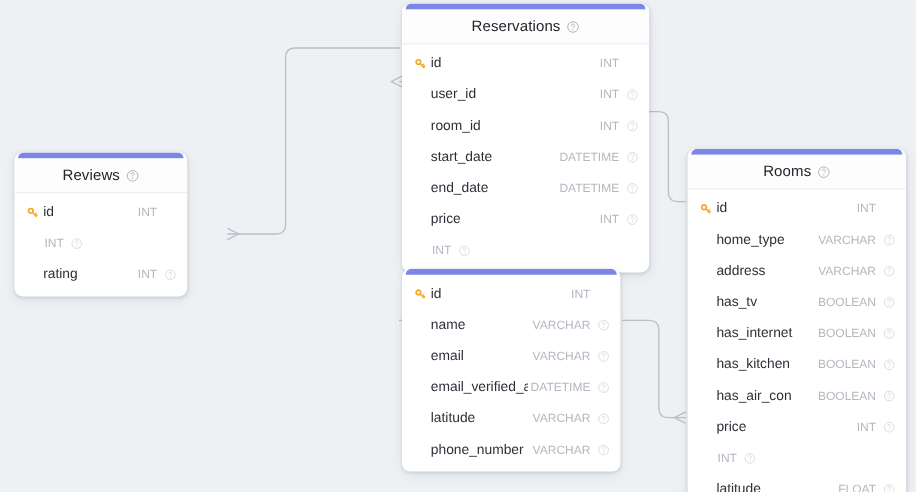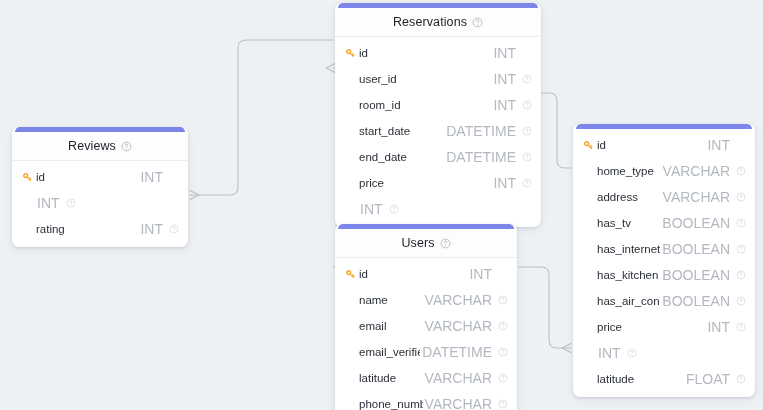--- a/index.html
+++ b/index.html
@@ -79,21 +79,21 @@
   .field-name {
     flex: 1 1 auto;
     font-size: 11.5px;
     color: #2b3038;
     white-space: nowrap;
     overflow: hidden;
     margin-left: 1px;
   }
   .field-type {
     flex: 0 0 auto;
-    font-size: 14px;
+    font-size: 10px;
     color: #b3b8c0;
     text-align: left;
     white-space: nowrap;
     margin-left: 2px;
   }
   .info-slot {
     width: 16px;
     flex: 0 0 16px;
     display: flex;
     align-items: center;
@@ -121,21 +121,21 @@
       <path d="M 335 63.5 L 326 68 L 335 72.5"></path>
 
       <path d="M 519 93 L 549 93 Q 557 93 557 101 L 557 160 Q 557 168 565 168 L 571 168"></path>
       <path d="M 521 88.5 L 530 93 L 521 97.5"></path>
 
       <path d="M 519 267 L 541 267 Q 549 267 549 275 L 549 340 Q 549 348 557 348 L 571 348"></path>
       <path d="M 571 343.5 L 562 348 L 571 352.5"></path>
     </g>
   </svg>
 
-<div class="table-card" style="left: 12px; top: 127px; width: 176px;">
+<div class="table-card" style="left: 12px; top: 127px; width: 144px;">
       <div class="accent-bar" style="background: rgb(123, 134, 232);"></div>
       <div class="card-header">
         <span class="card-title">Reviews</span>
         <span style="display: flex;">
           <svg width="11" height="11" viewBox="0 0 20 20" class="help-icon">
             <circle cx="10" cy="10" r="8" fill="none" stroke="#a9aeb6" stroke-width="1.4"></circle>
             <path d="M7.6 7.6c0-1.3 1.1-2.2 2.4-2.2 1.3 0 2.4.8 2.4 2.1 0 1.6-2.1 1.7-2.1 3.2" fill="none" stroke="#a9aeb6" stroke-width="1.4" stroke-linecap="round"></path>
             <circle cx="10" cy="14" r="0.95" fill="#a9aeb6"></circle>
           </svg>
         </span>
@@ -273,22 +273,100 @@
               <circle cx="10" cy="10" r="8" fill="none" stroke="#d2d6dc" stroke-width="1.4"></circle>
               <path d="M7.6 7.6c0-1.3 1.1-2.2 2.4-2.2 1.3 0 2.4.8 2.4 2.1 0 1.6-2.1 1.7-2.1 3.2" fill="none" stroke="#d2d6dc" stroke-width="1.4" stroke-linecap="round"></path>
               <circle cx="10" cy="14" r="0.95" fill="#d2d6dc"></circle>
             </svg>
           </span>
         </div>
       </div>
     </div>
     <div class="table-card" style="left: 335px; top: 224px; width: 182px;">
       <div class="accent-bar" style="background: rgb(123, 134, 232);"></div>
+      <div class="rows">
+        <div class="row">
+          <span class="key-slot">
+            <svg width="11" height="11" viewBox="0 0 20 20" class="key-icon">
+              <g transform="rotate(-45 10 10)">
+                <circle cx="10" cy="5.4" r="3.5" fill="none" stroke="#f5a623" stroke-width="2.6"></circle>
+                <path d="M10 9.2 L10 17.4 M10 13.3 L13 13.3 M10 16.2 L12.4 16.2" stroke="#f5a623" stroke-width="2.1" stroke-linecap="round" fill="none"></path>
+              </g>
+            </svg>
+          </span>
+          <span class="field-name">id</span>
+          <span class="field-type" style="color: rgb(179, 184, 192);">INT</span>
+          <span class="info-slot"></span>
+        </div>
+        <div class="row">
+          <span class="key-slot"></span>
+          <span class="field-name">name</span>
+          <span class="field-type" style="color: rgb(179, 184, 192);">VARCHAR</span>
+          <span class="info-slot">
+            <svg width="10" height="10" viewBox="0 0 20 20" class="help-icon">
+              <circle cx="10" cy="10" r="8" fill="none" stroke="#d2d6dc" stroke-width="1.4"></circle>
+              <path d="M7.6 7.6c0-1.3 1.1-2.2 2.4-2.2 1.3 0 2.4.8 2.4 2.1 0 1.6-2.1 1.7-2.1 3.2" fill="none" stroke="#d2d6dc" stroke-width="1.4" stroke-linecap="round"></path>
+              <circle cx="10" cy="14" r="0.95" fill="#d2d6dc"></circle>
+            </svg>
+          </span>
+        </div>
+        <div class="row">
+          <span class="key-slot"></span>
+          <span class="field-name">email</span>
+          <span class="field-type" style="color: rgb(179, 184, 192);">VARCHAR</span>
+          <span class="info-slot">
+            <svg width="10" height="10" viewBox="0 0 20 20" class="help-icon">
+              <circle cx="10" cy="10" r="8" fill="none" stroke="#d2d6dc" stroke-width="1.4"></circle>
+              <path d="M7.6 7.6c0-1.3 1.1-2.2 2.4-2.2 1.3 0 2.4.8 2.4 2.1 0 1.6-2.1 1.7-2.1 3.2" fill="none" stroke="#d2d6dc" stroke-width="1.4" stroke-linecap="round"></path>
+              <circle cx="10" cy="14" r="0.95" fill="#d2d6dc"></circle>
+            </svg>
+          </span>
+        </div>
+        <div class="row">
+          <span class="key-slot"></span>
+          <span class="field-name">email_verified_at</span>
+          <span class="field-type" style="color: rgb(179, 184, 192);">DATETIME</span>
+          <span class="info-slot">
+            <svg width="10" height="10" viewBox="0 0 20 20" class="help-icon">
+              <circle cx="10" cy="10" r="8" fill="none" stroke="#d2d6dc" stroke-width="1.4"></circle>
+              <path d="M7.6 7.6c0-1.3 1.1-2.2 2.4-2.2 1.3 0 2.4.8 2.4 2.1 0 1.6-2.1 1.7-2.1 3.2" fill="none" stroke="#d2d6dc" stroke-width="1.4" stroke-linecap="round"></path>
+              <circle cx="10" cy="14" r="0.95" fill="#d2d6dc"></circle>
+            </svg>
+          </span>
+        </div>
+        <div class="row">
+          <span class="key-slot"></span>
+          <span class="field-name">latitude</span>
+          <span class="field-type" style="color: rgb(179, 184, 192);">VARCHAR</span>
+          <span class="info-slot">
+            <svg width="10" height="10" viewBox="0 0 20 20" class="help-icon">
+              <circle cx="10" cy="10" r="8" fill="none" stroke="#d2d6dc" stroke-width="1.4"></circle>
+              <path d="M7.6 7.6c0-1.3 1.1-2.2 2.4-2.2 1.3 0 2.4.8 2.4 2.1 0 1.6-2.1 1.7-2.1 3.2" fill="none" stroke="#d2d6dc" stroke-width="1.4" stroke-linecap="round"></path>
+              <circle cx="10" cy="14" r="0.95" fill="#d2d6dc"></circle>
+            </svg>
+          </span>
+        </div>
+        <div class="row">
+          <span class="key-slot"></span>
+          <span class="field-name">phone_number</span>
+          <span class="field-type" style="color: rgb(179, 184, 192);">VARCHAR</span>
+          <span class="info-slot">
+            <svg width="10" height="10" viewBox="0 0 20 20" class="help-icon">
+              <circle cx="10" cy="10" r="8" fill="none" stroke="#d2d6dc" stroke-width="1.4"></circle>
+              <path d="M7.6 7.6c0-1.3 1.1-2.2 2.4-2.2 1.3 0 2.4.8 2.4 2.1 0 1.6-2.1 1.7-2.1 3.2" fill="none" stroke="#d2d6dc" stroke-width="1.4" stroke-linecap="round"></path>
+              <circle cx="10" cy="14" r="0.95" fill="#d2d6dc"></circle>
+            </svg>
+          </span>
+        </div>
+      </div>
+    </div>
+    <div class="table-card" style="left: 573px; top: 124px; width: 182px;">
+      <div class="accent-bar" style="background: rgb(123, 134, 232);"></div>
       <div class="card-header">
-        <span class="card-title">Users</span>
+        <span class="card-title">Rooms</span>
         <span style="display: flex;">
           <svg width="11" height="11" viewBox="0 0 20 20" class="help-icon">
             <circle cx="10" cy="10" r="8" fill="none" stroke="#a9aeb6" stroke-width="1.4"></circle>
             <path d="M7.6 7.6c0-1.3 1.1-2.2 2.4-2.2 1.3 0 2.4.8 2.4 2.1 0 1.6-2.1 1.7-2.1 3.2" fill="none" stroke="#a9aeb6" stroke-width="1.4" stroke-linecap="round"></path>
             <circle cx="10" cy="14" r="0.95" fill="#a9aeb6"></circle>
           </svg>
         </span>
       </div>
       <div class="rows">
         <div class="row">
@@ -299,98 +377,20 @@
                 <path d="M10 9.2 L10 17.4 M10 13.3 L13 13.3 M10 16.2 L12.4 16.2" stroke="#f5a623" stroke-width="2.1" stroke-linecap="round" fill="none"></path>
               </g>
             </svg>
           </span>
           <span class="field-name">id</span>
           <span class="field-type" style="color: rgb(179, 184, 192);">INT</span>
           <span class="info-slot"></span>
         </div>
         <div class="row">
           <span class="key-slot"></span>
-          <span class="field-name">name</span>
-          <span class="field-type" style="color: rgb(179, 184, 192);">VARCHAR</span>
-          <span class="info-slot">
-            <svg width="10" height="10" viewBox="0 0 20 20" class="help-icon">
-              <circle cx="10" cy="10" r="8" fill="none" stroke="#d2d6dc" stroke-width="1.4"></circle>
-              <path d="M7.6 7.6c0-1.3 1.1-2.2 2.4-2.2 1.3 0 2.4.8 2.4 2.1 0 1.6-2.1 1.7-2.1 3.2" fill="none" stroke="#d2d6dc" stroke-width="1.4" stroke-linecap="round"></path>
-              <circle cx="10" cy="14" r="0.95" fill="#d2d6dc"></circle>
-            </svg>
-          </span>
-        </div>
-        <div class="row">
-          <span class="key-slot"></span>
-          <span class="field-name">email</span>
-          <span class="field-type" style="color: rgb(179, 184, 192);">VARCHAR</span>
-          <span class="info-slot">
-            <svg width="10" height="10" viewBox="0 0 20 20" class="help-icon">
-              <circle cx="10" cy="10" r="8" fill="none" stroke="#d2d6dc" stroke-width="1.4"></circle>
-              <path d="M7.6 7.6c0-1.3 1.1-2.2 2.4-2.2 1.3 0 2.4.8 2.4 2.1 0 1.6-2.1 1.7-2.1 3.2" fill="none" stroke="#d2d6dc" stroke-width="1.4" stroke-linecap="round"></path>
-              <circle cx="10" cy="14" r="0.95" fill="#d2d6dc"></circle>
-            </svg>
-          </span>
-        </div>
-        <div class="row">
-          <span class="key-slot"></span>
-          <span class="field-name">email_verified_at</span>
-          <span class="field-type" style="color: rgb(179, 184, 192);">DATETIME</span>
-          <span class="info-slot">
-            <svg width="10" height="10" viewBox="0 0 20 20" class="help-icon">
-              <circle cx="10" cy="10" r="8" fill="none" stroke="#d2d6dc" stroke-width="1.4"></circle>
-              <path d="M7.6 7.6c0-1.3 1.1-2.2 2.4-2.2 1.3 0 2.4.8 2.4 2.1 0 1.6-2.1 1.7-2.1 3.2" fill="none" stroke="#d2d6dc" stroke-width="1.4" stroke-linecap="round"></path>
-              <circle cx="10" cy="14" r="0.95" fill="#d2d6dc"></circle>
-            </svg>
-          </span>
-        </div>
-        <div class="row">
-          <span class="key-slot"></span>
-          <span class="field-name">latitude</span>
-          <span class="field-type" style="color: rgb(179, 184, 192);">VARCHAR</span>
-          <span class="info-slot">
-            <svg width="10" height="10" viewBox="0 0 20 20" class="help-icon">
-              <circle cx="10" cy="10" r="8" fill="none" stroke="#d2d6dc" stroke-width="1.4"></circle>
-              <path d="M7.6 7.6c0-1.3 1.1-2.2 2.4-2.2 1.3 0 2.4.8 2.4 2.1 0 1.6-2.1 1.7-2.1 3.2" fill="none" stroke="#d2d6dc" stroke-width="1.4" stroke-linecap="round"></path>
-              <circle cx="10" cy="14" r="0.95" fill="#d2d6dc"></circle>
-            </svg>
-          </span>
-        </div>
-        <div class="row">
-          <span class="key-slot"></span>
-          <span class="field-name">phone_number</span>
-          <span class="field-type" style="color: rgb(179, 184, 192);">VARCHAR</span>
-          <span class="info-slot">
-            <svg width="10" height="10" viewBox="0 0 20 20" class="help-icon">
-              <circle cx="10" cy="10" r="8" fill="none" stroke="#d2d6dc" stroke-width="1.4"></circle>
-              <path d="M7.6 7.6c0-1.3 1.1-2.2 2.4-2.2 1.3 0 2.4.8 2.4 2.1 0 1.6-2.1 1.7-2.1 3.2" fill="none" stroke="#d2d6dc" stroke-width="1.4" stroke-linecap="round"></path>
-              <circle cx="10" cy="14" r="0.95" fill="#d2d6dc"></circle>
-            </svg>
-          </span>
-        </div>
-      </div>
-    </div>
-    <div class="table-card" style="left: 573px; top: 124px; width: 182px;">
-      <div class="accent-bar" style="background: rgb(123, 134, 232);"></div>
-      <div class="rows">
-        <div class="row">
-          <span class="key-slot">
-            <svg width="11" height="11" viewBox="0 0 20 20" class="key-icon">
-              <g transform="rotate(-45 10 10)">
-                <circle cx="10" cy="5.4" r="3.5" fill="none" stroke="#f5a623" stroke-width="2.6"></circle>
-                <path d="M10 9.2 L10 17.4 M10 13.3 L13 13.3 M10 16.2 L12.4 16.2" stroke="#f5a623" stroke-width="2.1" stroke-linecap="round" fill="none"></path>
-              </g>
-            </svg>
-          </span>
-          <span class="field-name">id</span>
-          <span class="field-type" style="color: rgb(179, 184, 192);">INT</span>
-          <span class="info-slot"></span>
-        </div>
-        <div class="row">
-          <span class="key-slot"></span>
           <span class="field-name">home_type</span>
           <span class="field-type" style="color: rgb(179, 184, 192);">VARCHAR</span>
           <span class="info-slot">
             <svg width="10" height="10" viewBox="0 0 20 20" class="help-icon">
               <circle cx="10" cy="10" r="8" fill="none" stroke="#d2d6dc" stroke-width="1.4"></circle>
               <path d="M7.6 7.6c0-1.3 1.1-2.2 2.4-2.2 1.3 0 2.4.8 2.4 2.1 0 1.6-2.1 1.7-2.1 3.2" fill="none" stroke="#d2d6dc" stroke-width="1.4" stroke-linecap="round"></path>
               <circle cx="10" cy="14" r="0.95" fill="#d2d6dc"></circle>
             </svg>
           </span>
         </div>

